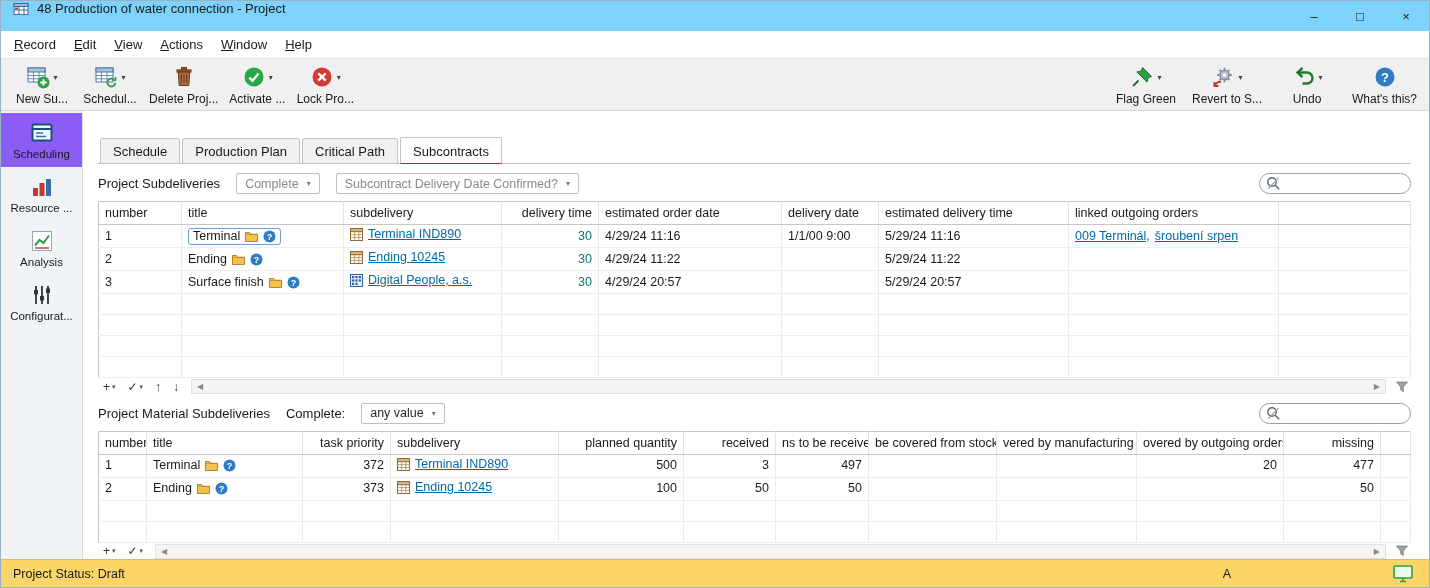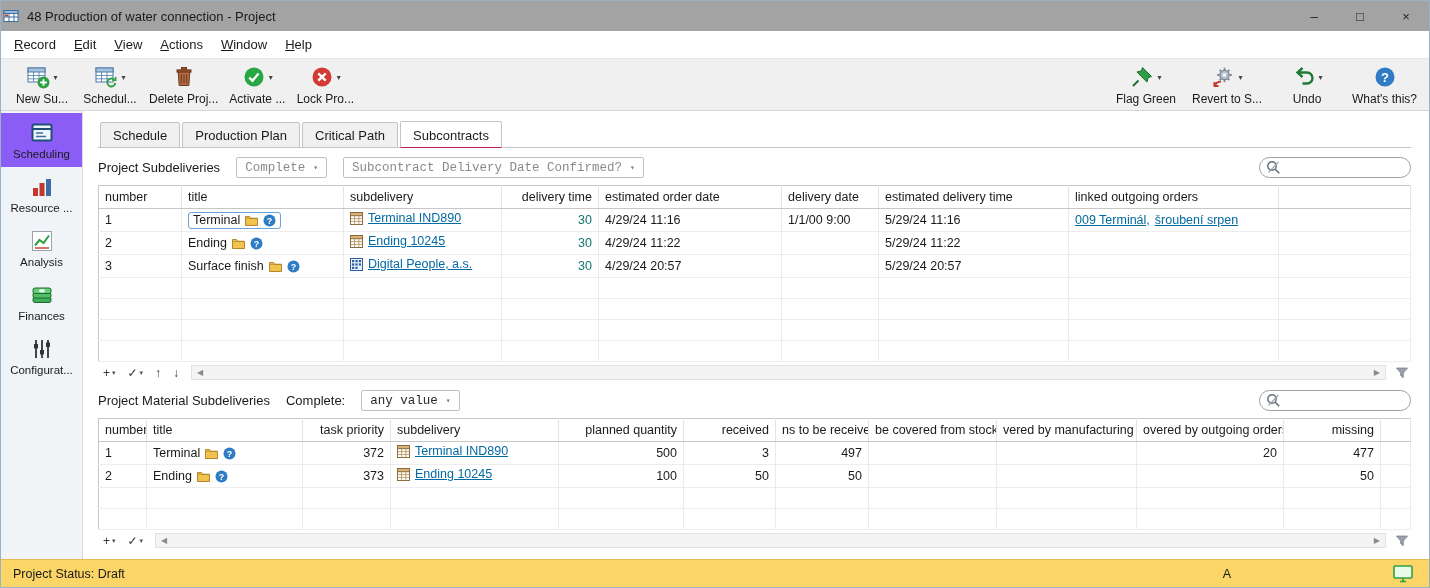--- a/index.html
+++ b/index.html
@@ -1,21 +1,21 @@
 <!DOCTYPE html>
 <html><head>
 <meta charset="utf-8">
 <style>
   * { margin:0; padding:0; box-sizing:border-box; }
   html,body { width:1430px; height:588px; overflow:hidden; background:#fff;
     font-family:"Liberation Sans", sans-serif; color:#1a1a1a; }
   .window { width:100%; height:100%; display:flex; flex-direction:column; border:1px solid #9ab2c6; background:#fff; }
 
   
-  .titlebar { height:30px; flex:0 0 auto; display:flex; align-items:center; padding-left:2px; background:#a3a3a3; }
+  .titlebar { height:30px; flex:0 0 auto; display:flex; padding-left:12px; background:#7dd3fc; }
   .app-icon { display:flex; margin-right:8px; }
   .title { font-size:13px; }
   .wctrl { margin-left:auto; display:flex; height:100%; }
   .wbtn { width:46px; display:flex; align-items:center; justify-content:center; font-size:13px; color:#222; cursor:default; }
 
   
   .menubar { height:27px; flex:0 0 auto; display:flex; align-items:center; background:#fff; padding:0 4px; }
   .menu-item { display:inline-block; padding:4px 9px; font-size:13px; cursor:default; }
   .menu-item::first-letter { text-decoration:underline; }
 
@@ -29,33 +29,33 @@
   .tdd { font-size:8px; color:#444; margin-left:3px; align-self:center; }
   .tlabel { font-size:12px; margin-top:1px; white-space:nowrap; }
 
   
   .body { flex:1; display:flex; min-height:0; background:#fff; }
   .sidebar { width:82px; flex:0 0 auto; background:#f1f4f7; border-right:1px solid #d9dde1; padding-top:2px; }
   .side-item { display:flex; flex-direction:column; align-items:center; padding:8px 2px 7px; cursor:default; }
   .side-item.active { background:#8b5cf6; }
   .slabel { font-size:11.5px; margin-top:3px; white-space:nowrap; overflow:hidden; max-width:80px; }
 
-  .main { flex:1; min-width:0; padding:10px 18px 0 15px; display:flex; flex-direction:column; }
+  .main { flex:1; min-width:0; padding:10px 18px 0 15px; display:flex; flex-direction:column;margin-top:16px; }
 
   
   .tabs { display:flex; align-items:flex-end; border-bottom:1px solid #c3c3c3; padding-left:2px; }
   .tab { padding:5px 12px 4px; font-size:13px; border:1px solid #c3c3c3; background:#f0f0f0; margin-right:2px;
     margin-bottom:-1px; border-radius:2px 2px 0 0; cursor:default; }
   .tab.active { background:#fff; border-bottom:1px solid #be185d; padding-top:6px; }
 
   
   .filter-row { display:flex; align-items:center; margin:9px 0 7px; gap:16px; }
   .flabel { font-size:13px; white-space:nowrap; }
   .combo { display:inline-flex; align-items:center; gap:8px; border:1px solid #bfbfbf; background:#fff; height:21px;
-    padding:0 8px; font-size:12.5px; border-radius:2px; cursor:default; white-space:nowrap;font-family:Liberation Mono, monospace; }
+    padding:0 8px; font-size:12.5px; border-radius:2px; cursor:default; white-space:nowrap; }
   .combo .val { color:#2a2a2a; }
   .combo.muted .val { color:#8a8a8a; }
   .carr { font-size:8px; color:#777; }
   .search { margin-left:auto; width:152px; height:21px; border:1px solid #98a0a8; border-radius:11px; background:#fff;
     display:flex; align-items:center; padding:0 6px; }
 
   
   table.grid { width:100%; border:1px solid #c7c7c7; border-collapse:collapse; table-layout:fixed; font-size:12.5px; }
   .grid th { font-weight:normal; text-align:left; padding:3px 6px; height:23px; line-height:16px;
     border-right:1px solid #e4e4e4; border-bottom:1px solid #c7c7c7; white-space:nowrap; overflow:hidden; background:#fff; }
@@ -266,31 +266,20 @@
       </div>
       <div class="side-item">
         <span class="ric">
             <svg width="24" height="24" viewBox="0 0 24 24">
               <rect x="2.5" y="2.5" width="19" height="19" fill="#fff" stroke="#9aa4ae"></rect>
               <path d="M5 16.5l4.5-5.5 4 3 5.5-7.5" stroke="#2ea043" stroke-width="2" fill="none"></path>
               <path d="M5 19h14" stroke="#c0392b" stroke-width="1.4"></path>
             </svg>
           </span>
         <span class="slabel">Analysis</span>
-      </div>
-      <div class="side-item">
-        <span class="ric">
-            <svg width="24" height="24" viewBox="0 0 24 24">
-              <rect x="3" y="14" width="18" height="5.5" rx="2" fill="#3fae5a" stroke="#1c6b2c"></rect>
-              <rect x="3" y="9.5" width="18" height="5.5" rx="2" fill="#4fbf6a" stroke="#1c6b2c"></rect>
-              <rect x="3" y="5" width="18" height="5.5" rx="2" fill="#63cf7d" stroke="#1c6b2c"></rect>
-              <ellipse cx="12" cy="7.8" rx="3" ry="1.8" fill="#eafbee"></ellipse>
-            </svg>
-          </span>
-        <span class="slabel">Finances</span>
       </div>
       <div class="side-item">
         <span class="ric">
             <svg width="24" height="24" viewBox="0 0 24 24">
               <path d="M6 3v18M12 3v18M18 3v18" stroke="#333" stroke-width="1.8"></path>
               <rect x="4" y="7" width="4" height="4.4" fill="#333"></rect>
               <rect x="10" y="13" width="4" height="4.4" fill="#333"></rect>
               <rect x="16" y="5.5" width="4" height="4.4" fill="#333"></rect>
             </svg>
           </span>

